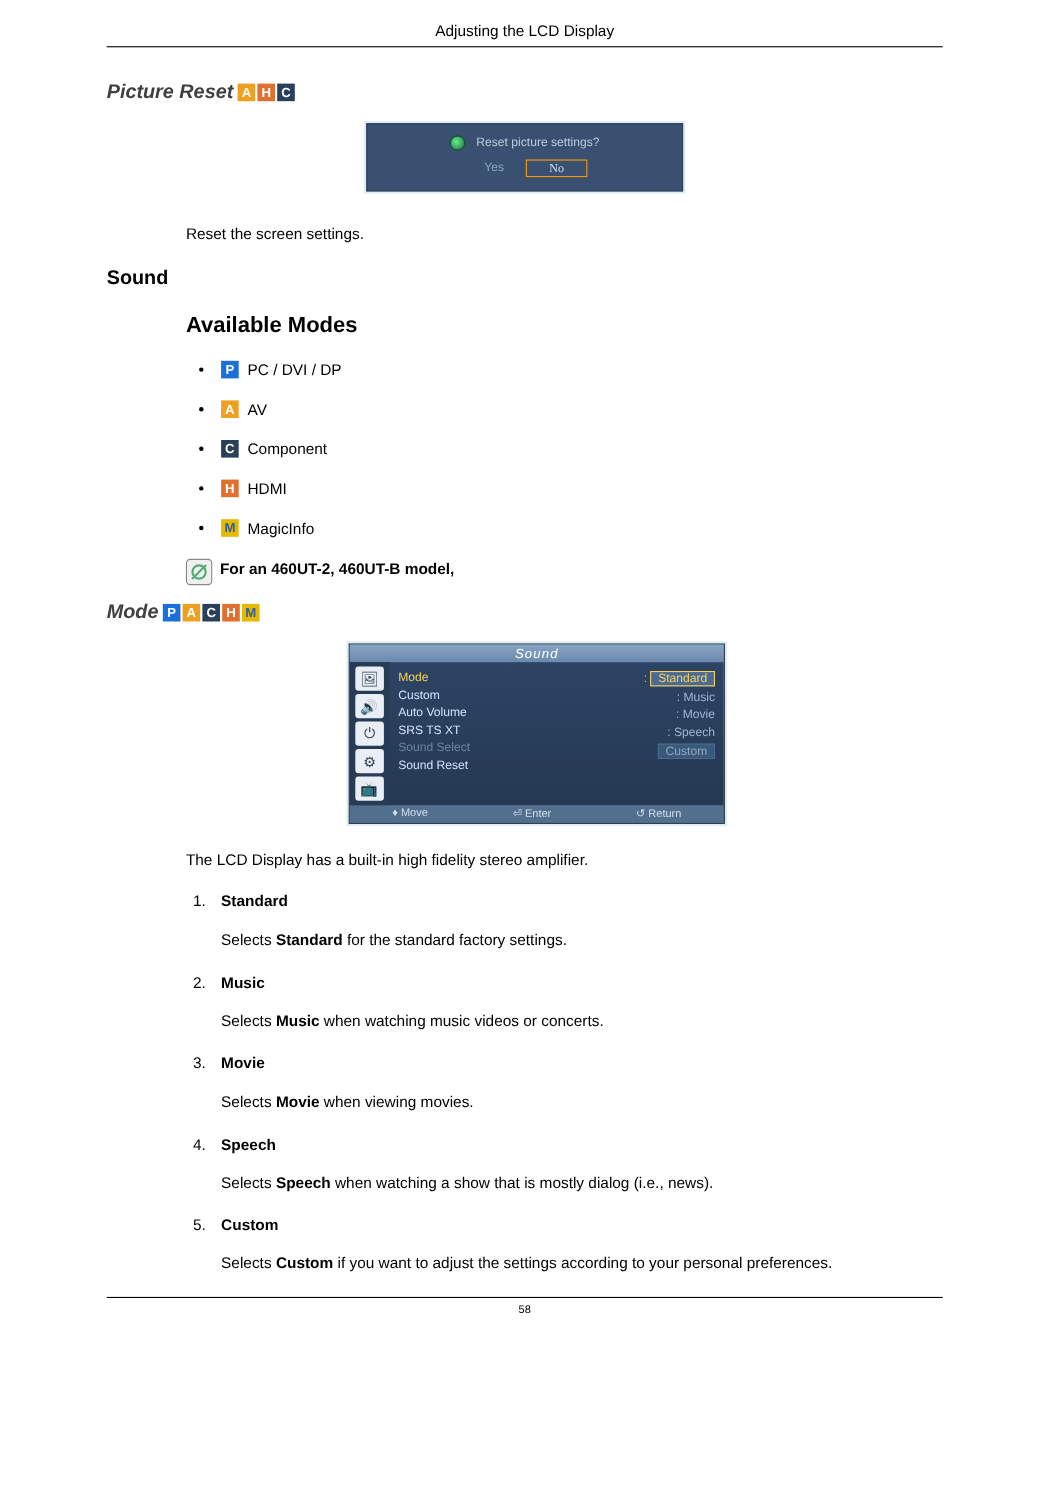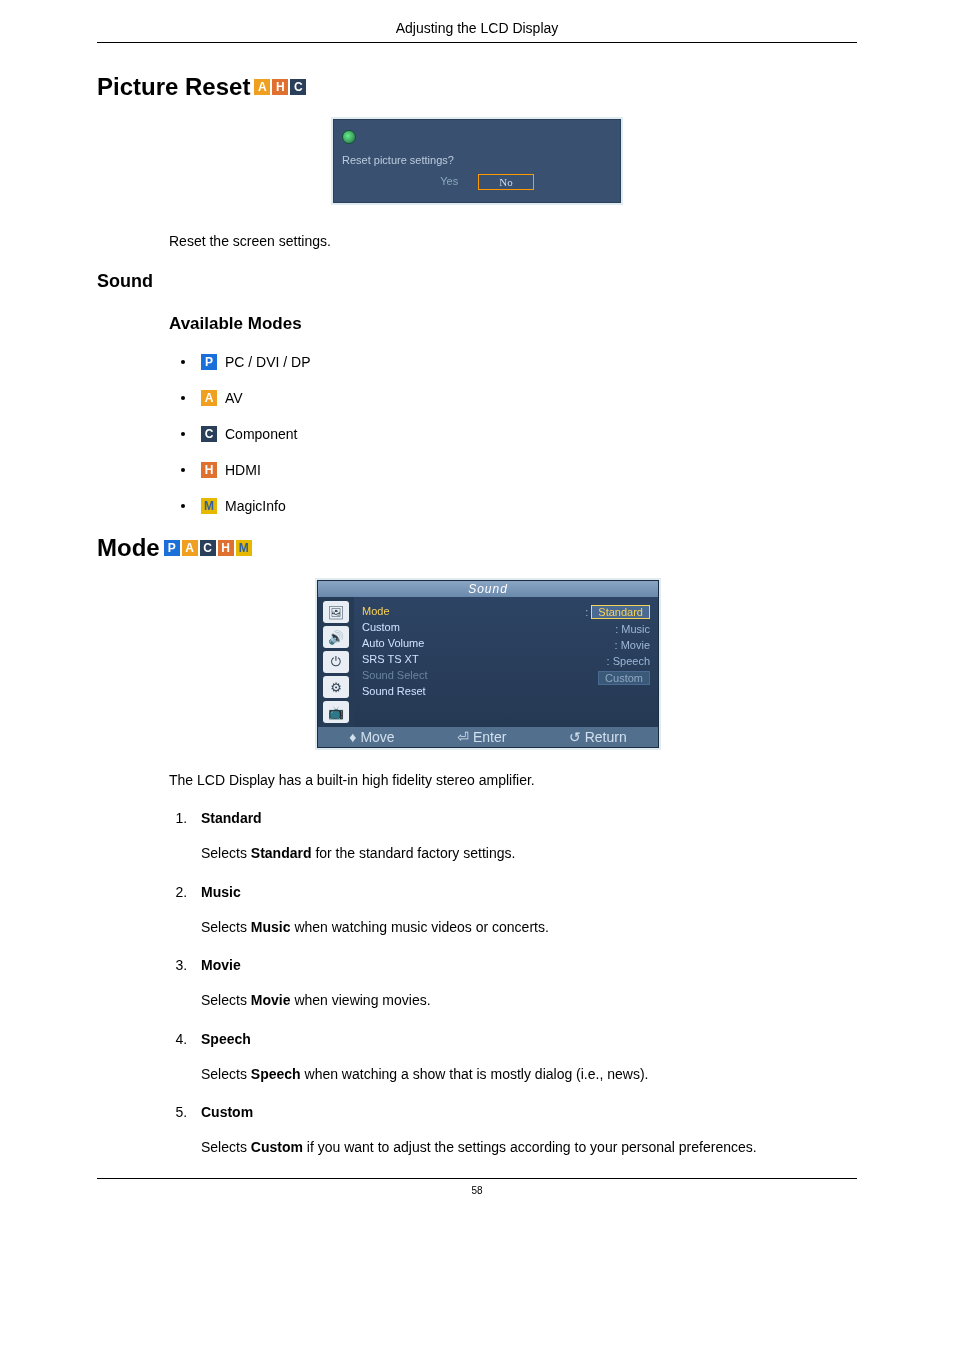--- a/index.html
+++ b/index.html
@@ -23,24 +23,25 @@
     border-bottom: 1px solid #000;
     margin-bottom: 30px;
   }
   .h2-row {
     display: flex;
     align-items: center;
     gap: 2px;
     margin: 10px 0 18px 0;
   }
   .h2-row .title {
-    font-size: 24px;
-    font-weight: bold;
-    color: #000000;
+    font-size: 18px;
+    font-weight: bold;
+    color: #404040;
     margin-right: 2px;
+    font-style: italic;
   }
   .mode-icon {
     display: inline-flex;
     align-items: center;
     justify-content: center;
     width: 16px;
     height: 16px;
     font-size: 12px;
     font-weight: bold;
     color: #fff;
@@ -57,25 +58,24 @@
     margin: 10px auto 30px auto;
     background: #3a5070;
     border: 1px solid #2a3f5a;
     padding: 6px 8px 12px 8px;
     font-size: 11px;
     color: #bcd;
     box-shadow: 0 0 0 2px #e0ecf0;
   }
   .dialog-reset .row1 {
     display: flex;
-    align-items: flex-start;
+    align-items: center;
     justify-content: center;
     gap: 10px;
     padding: 4px 0 8px 0;
-    flex-direction: column;
   }
   .dialog-reset .info-dot {
     width: 12px; height:12px; border-radius:50%;
     background: radial-gradient(circle at 40% 40%, #6e8, #264);
     border:1px solid #153;
   }
   .dialog-reset .btns {
     display:flex;
     justify-content:center;
   }
@@ -95,21 +95,21 @@
   }
   .para {
     margin: 14px 0 22px 0;
   }
   .h2-simple {
     font-size: 18px;
     font-weight: bold;
     margin: 4px 0 22px 0;
   }
   .h3 {
-    font-size: 17px;
+    font-size: 20px;
     font-weight: bold;
     margin: 12px 0 16px 0;
   }
   ul.modes {
     list-style: none;
     padding: 0 0 0 12px;
     margin: 0 0 18px 0;
   }
   ul.modes li {
     display: flex;
@@ -197,21 +197,21 @@
     background:#3a5878;
     border:1px solid #4a6a92;
     color:#8fa8c2;
     padding:0 6px;
     display:inline-block;
   }
   .osd .footer {
     display:flex; justify-content:space-around;
     background:#536f8e;
     color:#d0e0ee;
-    font-size:14px;
+    font-size:10px;
     padding:2px 0;
   }
 
   ol.numbered {
     padding-left: 22px;
     margin: 16px 0;
   }
   ol.numbered > li {
     margin: 20px 0;
     padding-left: 10px;
@@ -290,20 +290,24 @@
         <span class="mode-icon mi-h">H</span>
         <span>HDMI</span>
       </li>
       <li>
         <span class="bullet"></span>
         <span class="mode-icon mi-m">M</span>
         <span>MagicInfo</span>
       </li>
     </ul>
 
+    <div class="note-line">
+      <span class="note-icon"></span>
+      <span>For an 460UT-2, 460UT-B model,</span>
+    </div>
 
   </div>
 
   <div class="h2-row">
     <span class="title">Mode</span>
     <span class="mode-icon mi-p">P</span>
     <span class="mode-icon mi-a">A</span>
     <span class="mode-icon mi-c">C</span>
     <span class="mode-icon mi-h">H</span>
     <span class="mode-icon mi-m">M</span>

